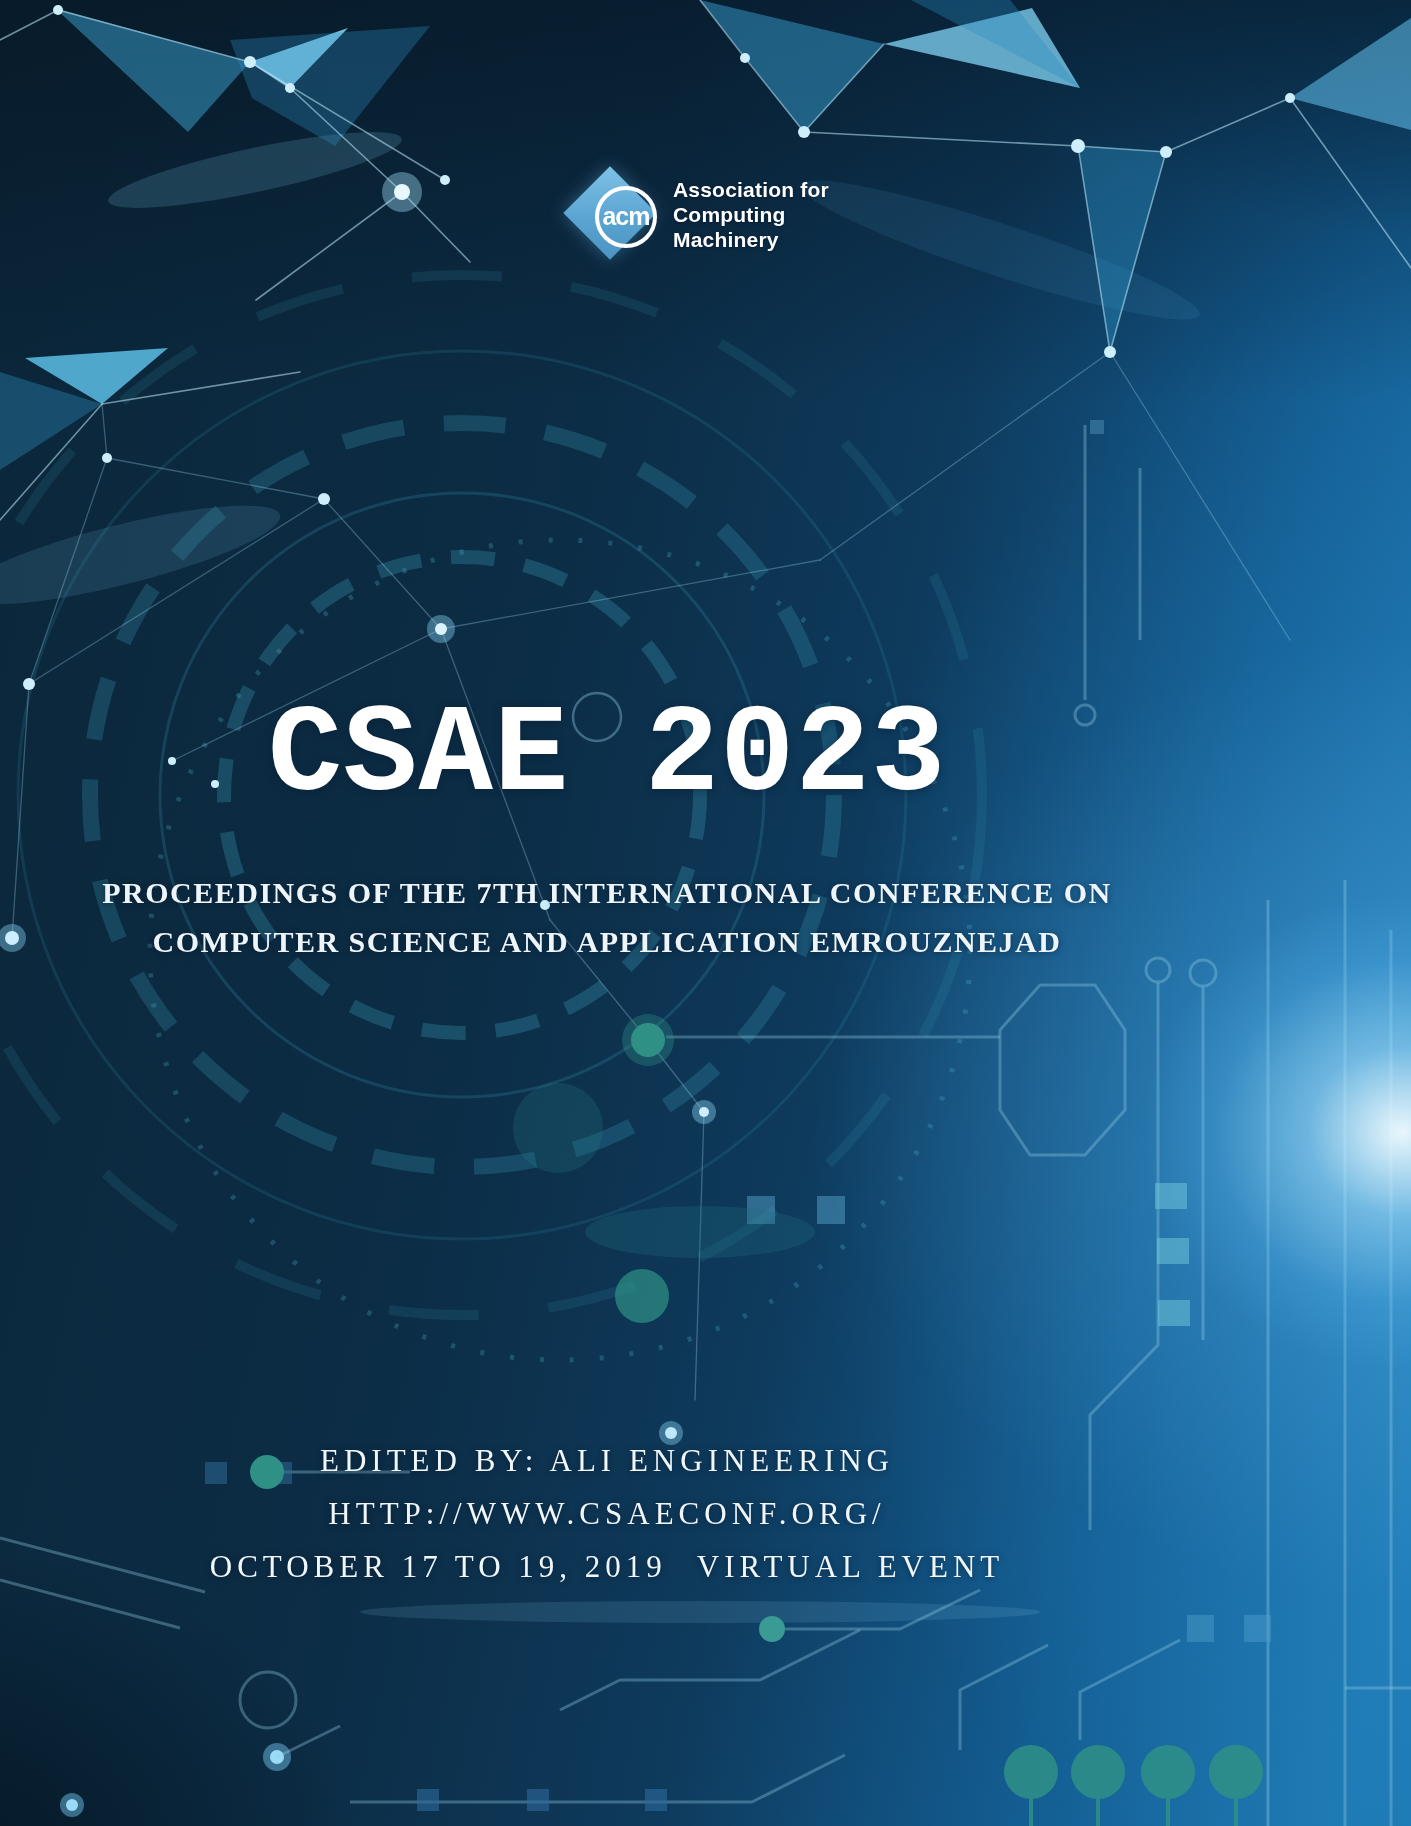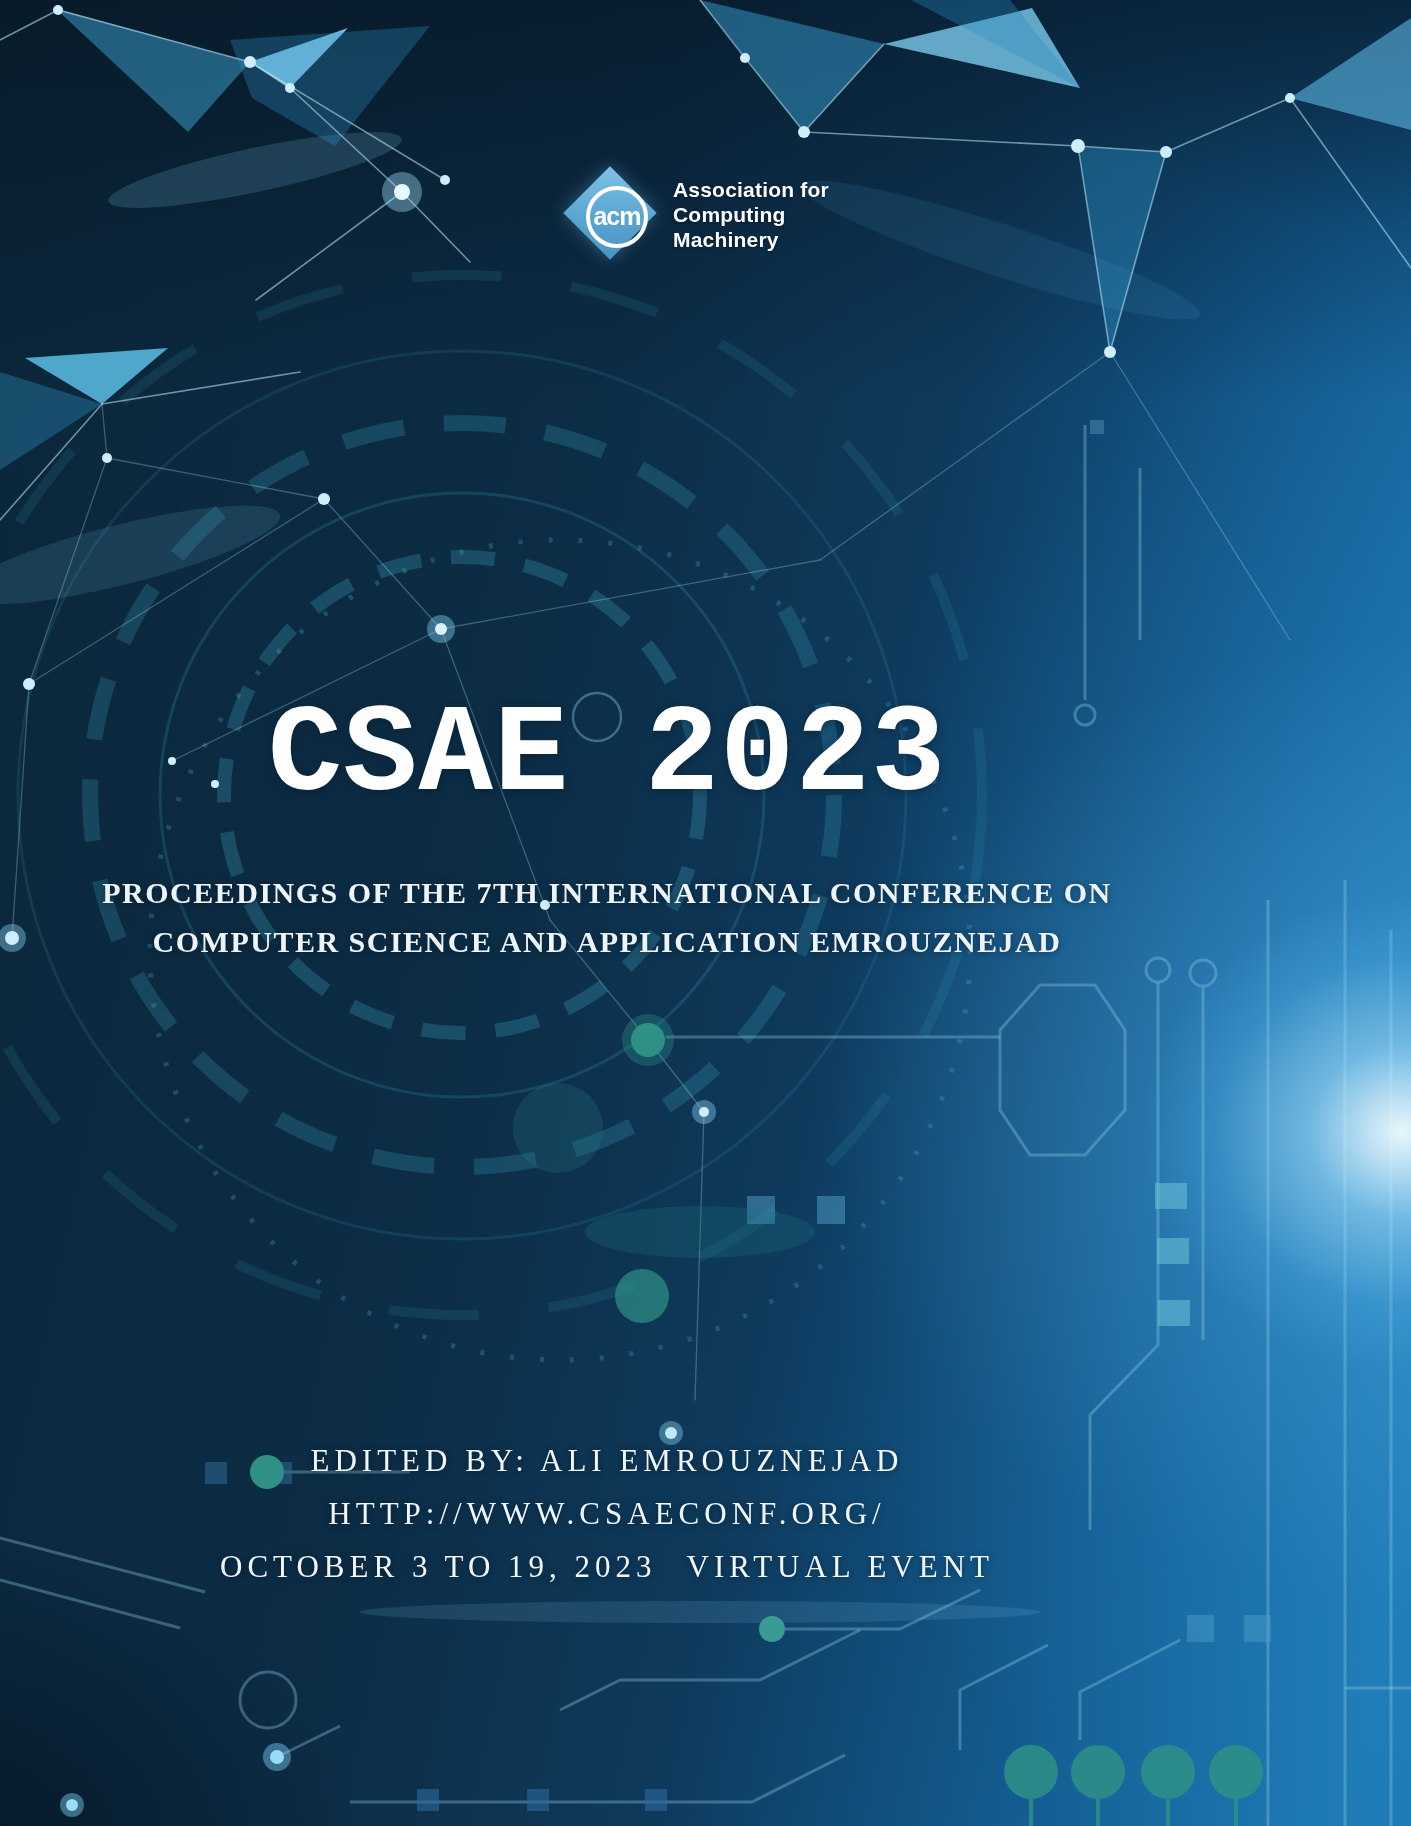--- a/index.html
+++ b/index.html
@@ -22,21 +22,21 @@
   }
   
   .acm-logo { position:absolute; left:563px; top:166px; width:330px; height:100px; }
   .acm-diamond {
     position:absolute; left:14px; top:14px; width:66px; height:66px;
     transform:rotate(45deg);
     background:linear-gradient(135deg, #7fc2e6 0%, #5aa5d2 55%, #4c93c2 100%);
     box-shadow:0 0 18px rgba(90,165,210,.45);
   }
   .acm-ring {
-    position:absolute; left:23px; top:20px; width:54px; height:54px;
+    position:absolute; left:32px; top:20px; width:54px; height:54px;
     border:4px solid #ffffff; border-radius:50%;
     display:flex; align-items:center; justify-content:center;
   }
   .acm-ring span {
     color:#ffffff; font-weight:700; font-size:25px; letter-spacing:-1px;
     font-family:"Liberation Sans", sans-serif; margin-top:-2px;
   }
   .acm-wordmark {
     position:absolute; left:110px; top:11px; color:#ffffff;
     font-size:21px; font-weight:700; line-height:25px; letter-spacing:.2px;
@@ -247,18 +247,18 @@
   </div>
 
   <div class="col-center title">CSAE 2023</div>
 
   <div class="col-center subtitle">
     <div>PROCEEDINGS OF THE 7TH INTERNATIONAL CONFERENCE ON</div>
     <div>COMPUTER SCIENCE AND APPLICATION EMROUZNEJAD</div>
   </div>
 
   <div class="col-center footer">
-    <div>EDITED BY: ALI EMROUZNEJAD</div>
+    <div>EDITED BY: ALI ENGINEERING</div>
     <div>HTTP://WWW.CSAECONF.ORG/</div>
-    <div><span>OCTOBER 3 TO 19, 2023</span><span class="gap"></span><span>VIRTUAL EVENT</span></div>
+    <div><span>OCTOBER 17 TO 19, 2019</span><span class="gap"></span><span>VIRTUAL EVENT</span></div>
   </div>
 
 </div>
 
 </body></html>

